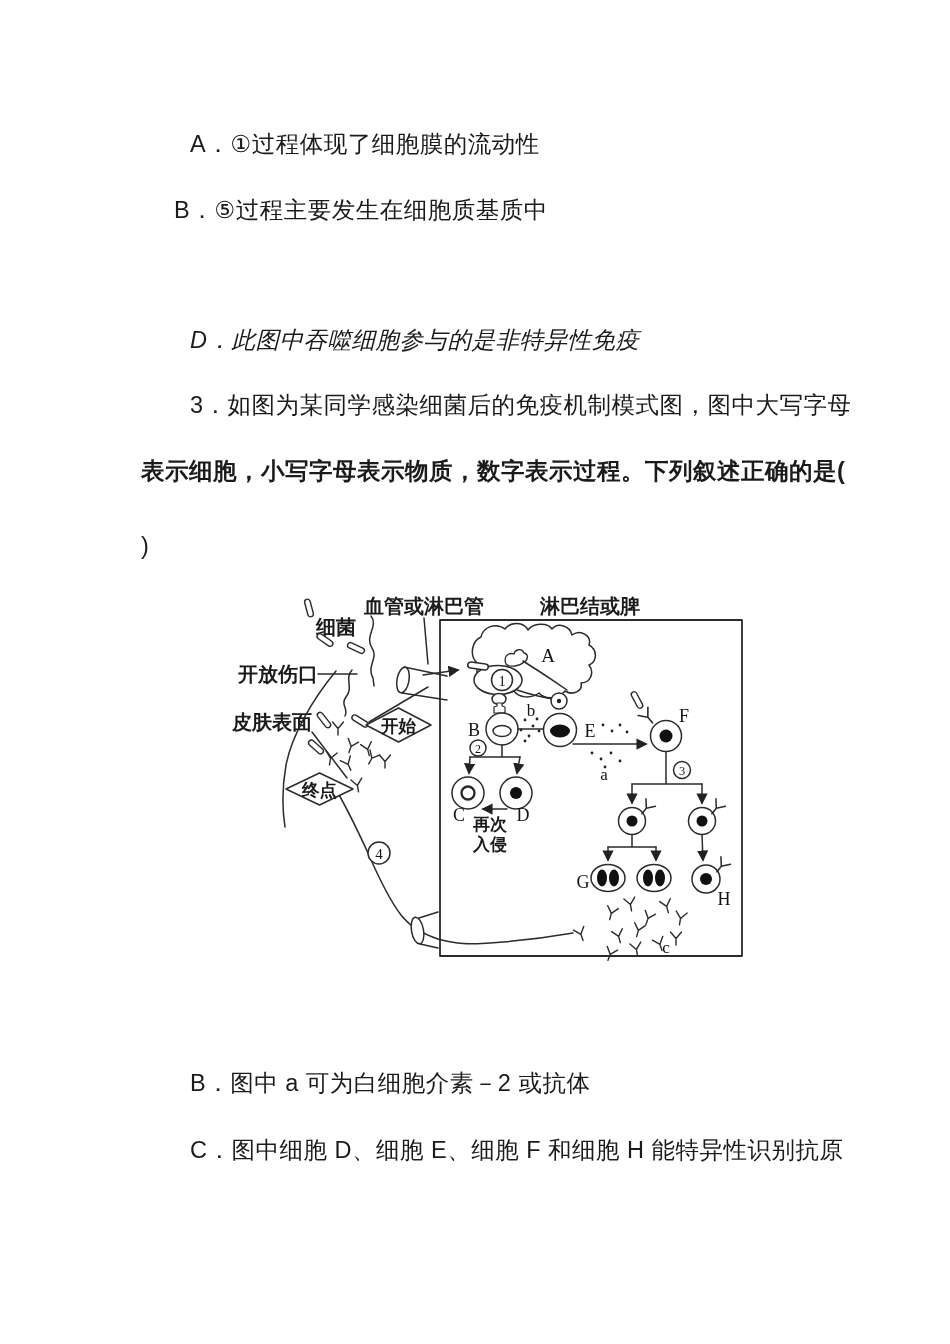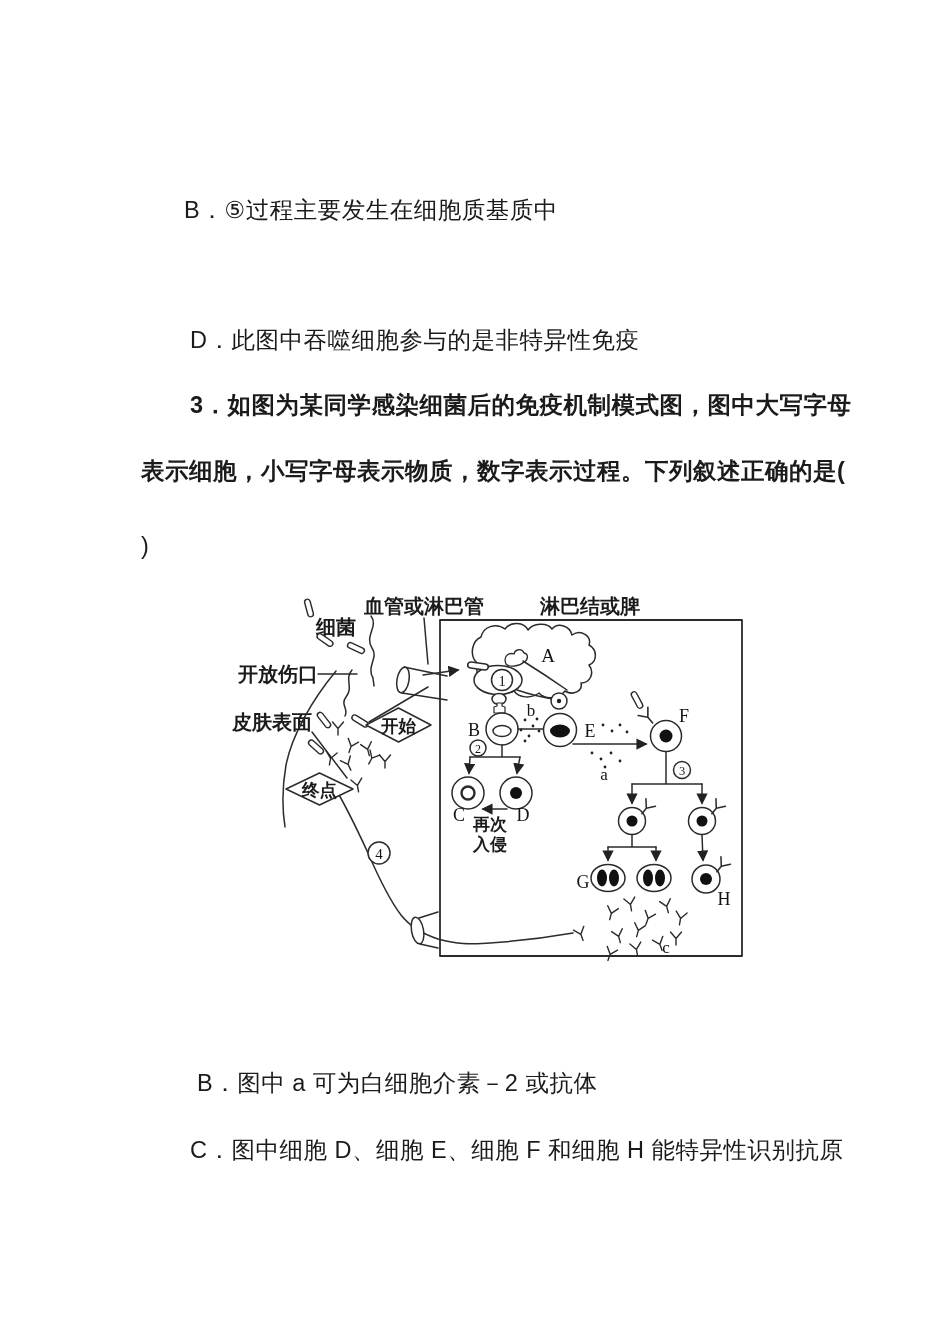--- a/index.html
+++ b/index.html
@@ -13,24 +13,25 @@
   .blk{fill:#111;stroke:none;}
   .zh{font-family:"Liberation Sans","DejaVu Sans",sans-serif;font-weight:600;fill:#1b1b1b;}
   .lt{font-family:"Liberation Serif","DejaVu Serif",serif;fill:#141414;}
   .dot{fill:#222;stroke:none;}
 </style>
 </head>
 <body>
 
 <div class="page">
 
-  <div class="ln" style="left:184px;top:194px;">B．⑤过程主要发生在细胞质基质中</div>
-  <div class="ln" style="left:190px;top:324px;">D．此图中吞噬细胞参与的是非特异性免疫</div>
-
-  <div class="ln" style="left:190px;top:389px;font-weight:bold;">3．如图为某同学感染细菌后的免疫机制模式图，图中大写字母</div>
+  <div class="ln" style="left:190px;top:128px;">A．①过程体现了细胞膜的流动性</div>
+  <div class="ln" style="left:174px;top:194px;">B．⑤过程主要发生在细胞质基质中</div>
+  <div class="ln" style="left:190px;top:324px;font-style:italic;">D．此图中吞噬细胞参与的是非特异性免疫</div>
+
+  <div class="ln" style="left:190px;top:389px;">3．如图为某同学感染细菌后的免疫机制模式图，图中大写字母</div>
   <div class="ln" style="left:141px;top:455px;font-weight:bold;">表示细胞，小写字母表示物质，数字表示过程。下列叙述正确的是(</div>
   <div class="ln" style="left:141px;top:533px;">)</div>
 
   <svg width="522" height="394" viewBox="228 584 522 394">
     <defs>
       <marker id="ah" viewBox="0 0 10 10" refX="8.5" refY="5" markerWidth="7.5" markerHeight="7.5" orient="auto-start-reverse">
         <path d="M0,0 L10,5 L0,10 z" fill="#222"></path>
       </marker>
       <g id="Y">
           <path class="s" style="stroke-width:1.4" d="M0,9 L0,2.5 M0,2.5 L-5.5,-4 M0,2.5 L5.5,-4"></path>
@@ -243,16 +244,16 @@
       <use href="#Y" transform="translate(618,934) rotate(-15)"></use>
       <use href="#Y" transform="translate(639,928) rotate(15)"></use>
       <use href="#Y" transform="translate(659,942) rotate(-20)"></use>
       <use href="#Y" transform="translate(676,936)"></use>
       <use href="#Y" transform="translate(611,952) rotate(20)"></use>
       <use href="#Y" transform="translate(636,947) rotate(-10)"></use>
     </g>
     <text class="lt" x="666" y="953" font-size="17" text-anchor="middle">c</text>
   </svg>
 
-  <div class="ln" style="left:190px;top:1067px;margin-left:7px;">B．图中 a 可为白细胞介素－2 或抗体</div>
+  <div class="ln" style="left:190px;top:1067px;">B．图中 a 可为白细胞介素－2 或抗体</div>
   <div class="ln" style="left:190px;top:1134px;">C．图中细胞 D、细胞 E、细胞 F 和细胞 H 能特异性识别抗原</div>
 
 </div>
 
 </body></html>

